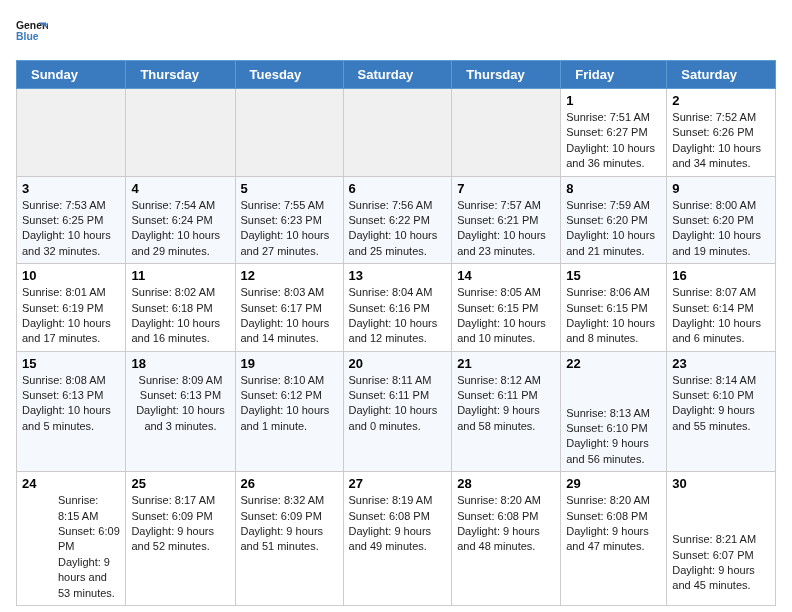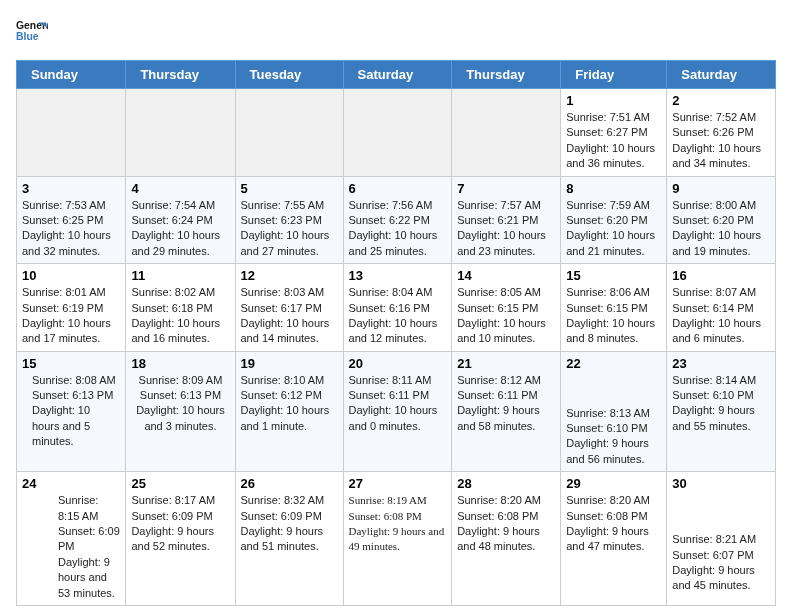--- a/index.html
+++ b/index.html
@@ -217,21 +217,21 @@
         <td>
           <span class="day-num">16</span>
           <div class="day-info" style="white-space: pre-line;">Sunrise: 8:07 AM
 Sunset: 6:14 PM
 Daylight: 10 hours and 6 minutes.</div>
         </td>
       </tr>
       <tr class="week-row">
         <td>
           <span class="day-num">15</span>
-          <div class="day-info" style="white-space: pre-line; margin-left: 10px;">Sunrise: 8:08 AM
+          <div class="day-info" style="white-space: pre-line;">Sunrise: 8:08 AM
 Sunset: 6:13 PM
 Daylight: 10 hours and 5 minutes.</div>
         </td>
         <td>
           <span class="day-num">18</span>
           <div class="day-info" style="white-space: pre-line; text-align: center;">Sunrise: 8:09 AM
 Sunset: 6:13 PM
 Daylight: 10 hours and 3 minutes.</div>
         </td>
         <td>
@@ -279,21 +279,21 @@
 Daylight: 9 hours and 52 minutes.</div>
         </td>
         <td>
           <span class="day-num">26</span>
           <div class="day-info" style="white-space: pre-line;">Sunrise: 8:32 AM
 Sunset: 6:09 PM
 Daylight: 9 hours and 51 minutes.</div>
         </td>
         <td>
           <span class="day-num">27</span>
-          <div class="day-info" style="white-space: pre-line; font-family: Liberation Serif, serif;">Sunrise: 8:19 AM
+          <div class="day-info" style="white-space: pre-line;">Sunrise: 8:19 AM
 Sunset: 6:08 PM
 Daylight: 9 hours and 49 minutes.</div>
         </td>
         <td>
           <span class="day-num">28</span>
           <div class="day-info" style="white-space: pre-line;">Sunrise: 8:20 AM
 Sunset: 6:08 PM
 Daylight: 9 hours and 48 minutes.</div>
         </td>
         <td>

